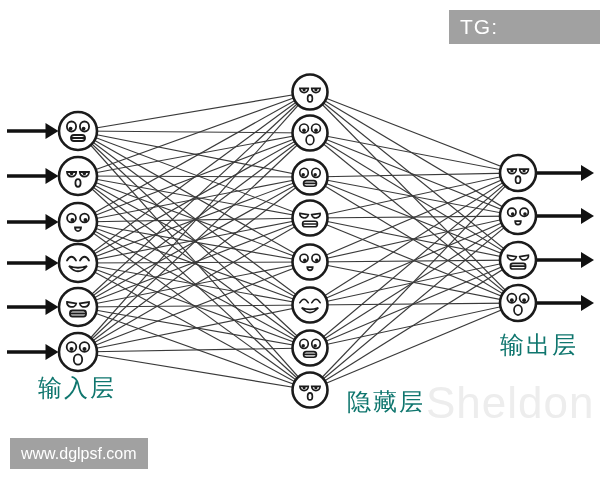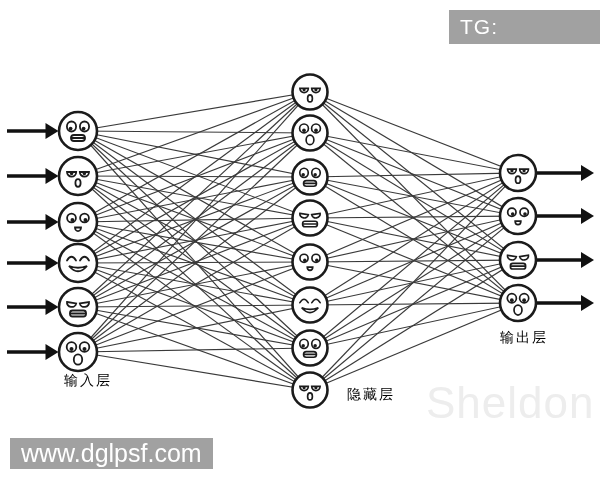--- a/index.html
+++ b/index.html
@@ -1,28 +1,28 @@
 <!DOCTYPE html>
 <html><head>
 <meta charset="utf-8">
 <style>
   html,body{margin:0;padding:0;background:#fff;}
   #stage{position:relative;width:600px;height:480px;background:#ffffff;overflow:hidden;
          font-family:"Liberation Sans", sans-serif;}
   #watermark-sheldon{position:absolute;left:426px;top:378px;font-size:44px;letter-spacing:1px;
          color:#ededed;z-index:0;font-weight:400;}
   #net{position:absolute;left:0;top:0;z-index:1;}
-  .layer-label{position:absolute;z-index:2;font-size:14px;color:#000000;letter-spacing:2px;}
-  #label-input{left:38px;top:372px;margin-left:26px;}
+  .layer-label{position:absolute;z-index:2;font-size:24px;color:#0f766e;letter-spacing:2px;}
+  #label-input{left:38px;top:372px;}
   #label-hidden{left:347px;top:386px;text-align:right;}
   #label-output{left:500px;top:329px;}
   .badge{position:absolute;z-index:3;background:#a1a1a1;color:#ffffff;
          font-family:"Liberation Sans", sans-serif;}
   #tg-badge{left:449px;top:10px;height:34px;line-height:34px;padding:0 11px;font-size:21px;letter-spacing:1px;}
-  #site-badge{left:10px;top:438px;height:31px;line-height:31px;padding:0 11px;font-size:25px;}
+  #site-badge{left:10px;top:438px;height:31px;line-height:31px;padding:0 11px;font-size:16px;}
 </style>
 </head>
 <body>
 
 <div id="stage">
   <div id="watermark-sheldon">Sheldon</div>
 
   <svg id="net" width="600" height="480" viewBox="0 0 600 480">
       <g stroke="#3a3a3a" stroke-width="1.15">
         <line x1="78" y1="131" x2="310" y2="92"></line>

